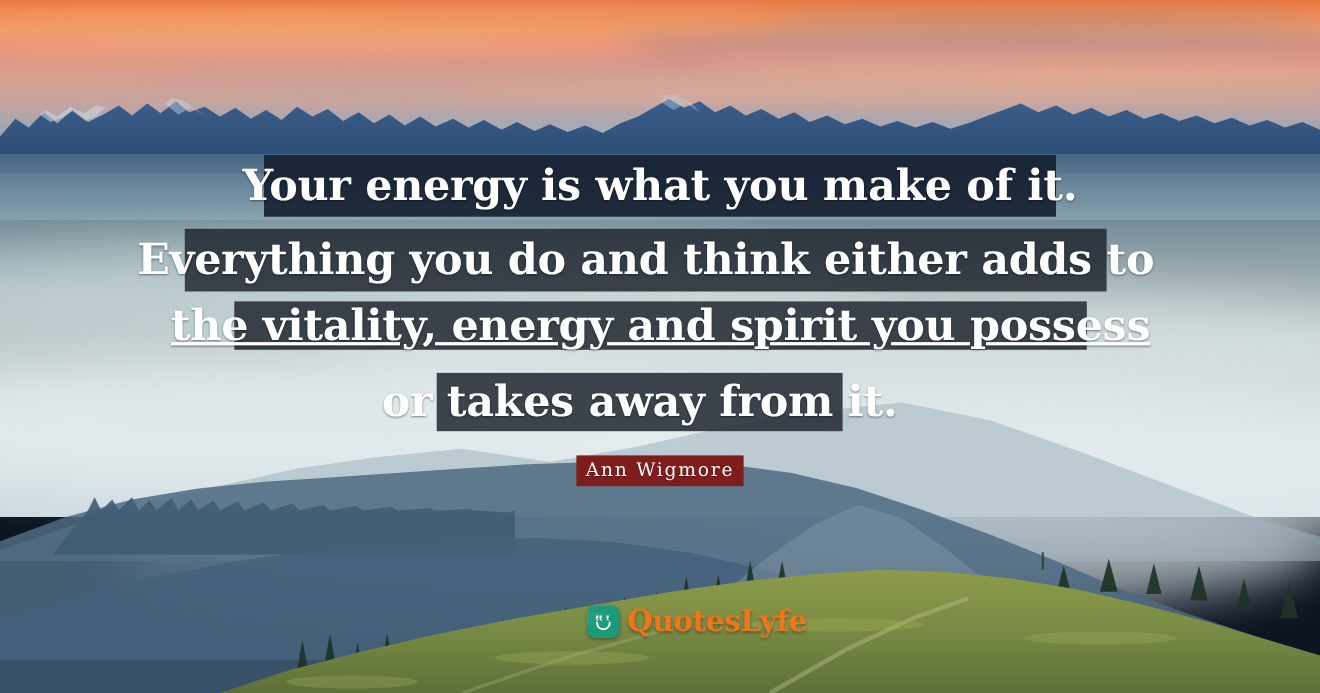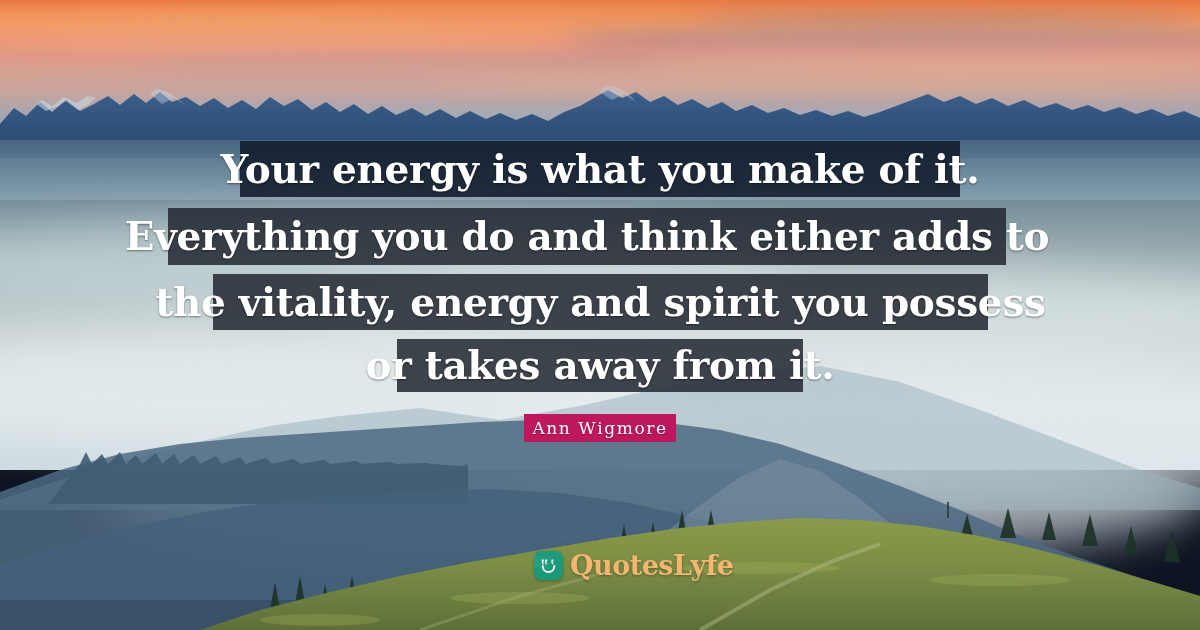--- a/index.html
+++ b/index.html
@@ -109,30 +109,30 @@
     font-weight:bold;
     font-size:39px;
     line-height:1;
     letter-spacing:-0.3px;
     white-space:nowrap;
     text-shadow:0 1px 2px rgba(0,0,0,.45);
     padding:0 16px;
   }
   .ql0 { left:240px; top:141px; width:720px;  height:56px; background:rgba(17,27,43,0.88); }
   .ql1 { left:168px; top:208px; width:838px;  height:57px; }
-  .ql2 { left:213px; top:274px; width:775px;  height:56px; }
-  .ql3 { left:397px; top:339px; width:406px;  height:53px; }
+  .ql2 { left:213px; top:274px; width:775px;  height:44px;text-decoration:underline; }
+  .ql3 { left:397px; top:339px; width:369px;  height:53px; }
 
   
   .author {
     position:absolute;
     left:524px; top:414px;
     width:152px; height:28px;
     display:flex; align-items:center; justify-content:center;
-    background:#be185d;
+    background:#7f1d1d;
     color:#ffffff;
     font-family:"DejaVu Serif", serif;
     font-size:17px;
     letter-spacing:1.6px;
     text-shadow:0 1px 1px rgba(0,0,0,.3);
     white-space:nowrap;
   }
 
   
   .logo {
@@ -145,21 +145,21 @@
     width:29px; height:29px;
     border-radius:7px;
     background:#169b7d;
     display:flex; align-items:center; justify-content:center;
     box-shadow:0 1px 3px rgba(0,0,0,.3);
   }
   .logo-text {
     font-family:"DejaVu Serif", serif;
     font-weight:bold;
     font-size:27px;
-    color:#fdba74;
+    color:#f97316;
     letter-spacing:-0.5px;
     text-shadow:0 1px 3px rgba(0,0,0,.35);
     line-height:1;
     white-space:nowrap;
   }
 </style>
 </head>
 <body>
 
 <div class="card">

